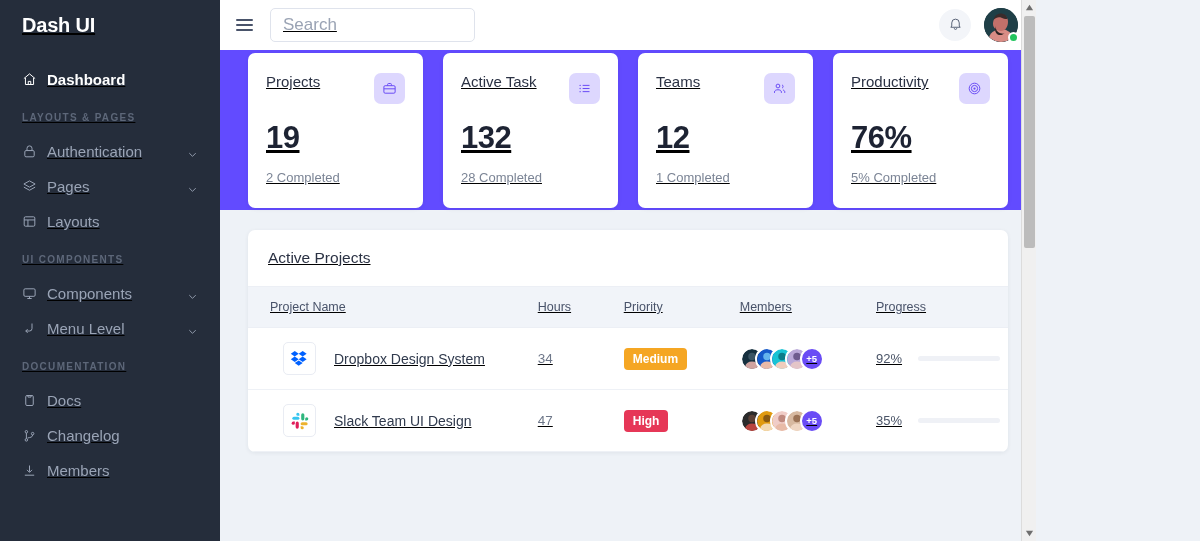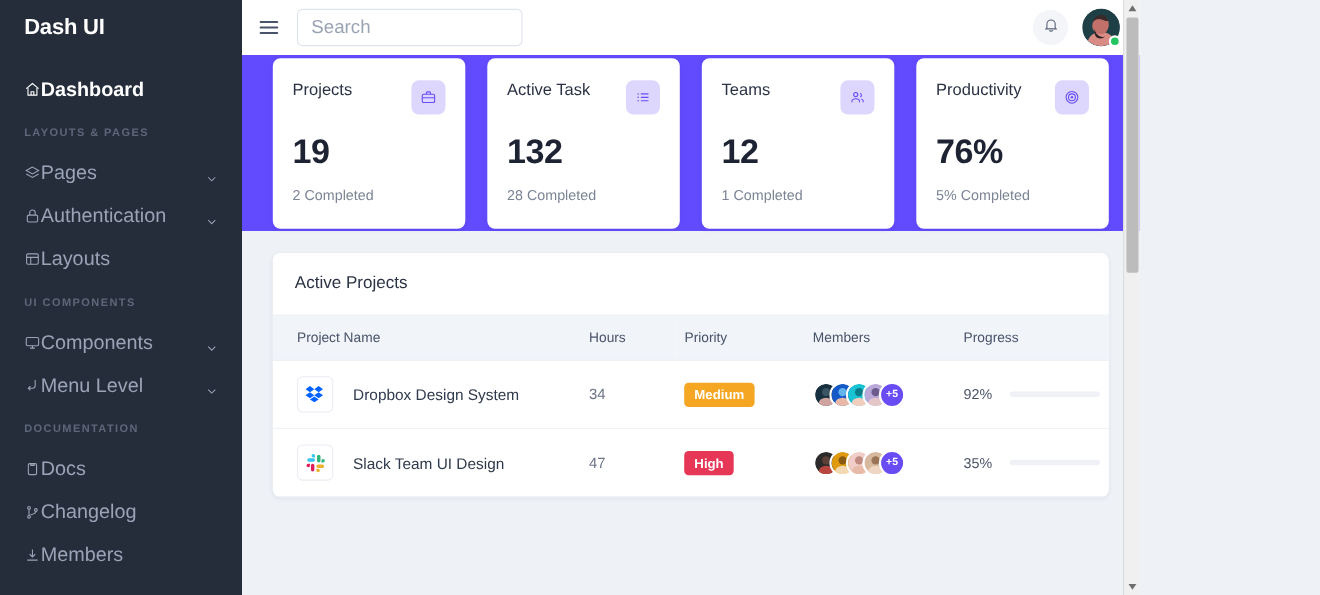--- a/index.html
+++ b/index.html
@@ -1,41 +1,41 @@
 <!DOCTYPE html>
 <html><head>
 <meta charset="utf-8">
 <style>
   * { box-sizing: border-box; margin: 0; padding: 0; }
   html, body {
     width: 1200px; height: 541px; overflow: hidden;
     font-family: "Liberation Sans", sans-serif;
     background: #eef2f7;
   }
-  .app { display: flex; width: 1036px; height: 541px; position: relative; }
+  .app { display: flex; width: 1036px; height: 541px; position: relative; text-decoration: underline; }
 
   
   .sidebar {
     width: 220px; min-width: 220px; height: 541px;
     background: #252d3b; color: #9aa4b6;
     padding-top: 0; overflow: hidden;
   }
   .brand {
     height: 50px; display: flex; align-items: center;
     padding: 0 22px; color: #ffffff;
     font-size: 20px; font-weight: bold; letter-spacing: -0.2px;
   }
   .nav-section-label {
     font-size: 10px; letter-spacing: 1.3px; font-weight: bold;
     color: #5d6779; padding: 0 22px; text-transform: uppercase;
     margin-top: 14px; margin-bottom: 9px; line-height: 14px;
   }
   .nav-item {
-    display: flex; align-items: center; 
-    padding: 9px 22px; font-size: 18px; color: #9aa4b6;
+    display: flex; align-items: center; gap: 10px;
+    padding: 9px 22px; font-size: 15px; color: #9aa4b6;
     cursor: pointer; position: relative; justify-content: flex-end;
   }
   .nav-item.active { color: #ffffff; font-weight: bold; }
   .nav-item .ic { width: 15px; height: 15px; display: flex; align-items: center; justify-content: center; flex: none; }
   .nav-item .ic svg { width: 15px; height: 15px; stroke: currentColor; fill: none; stroke-width: 1.6; }
   .nav-label { flex: 1; white-space: nowrap; }
   .chev { width: 11px; height: 11px; flex: none; }
   .chev svg { width: 11px; height: 11px; stroke: #9aa4b6; fill: none; stroke-width: 2; }
 
   
@@ -103,21 +103,21 @@
     box-shadow: 0 1px 4px rgba(32,40,60,0.07); overflow: hidden;
   }
   .panel-head { padding: 19px 20px; font-size: 15.5px; color: #2b3244; }
   table { width: 100%; border-collapse: collapse; }
   thead th {
     background: #f1f4f9; font-size: 12.5px; color: #49536a; font-weight: normal;
     text-align: left; padding: 13px 8px; border-top: 1px solid #eceff5; border-bottom: 1px solid #eceff5;
   }
   thead th:first-child { padding-left: 22px; }
   tbody td { padding: 14px 8px; border-bottom: 1px solid #eef1f6; vertical-align: middle; }
-  tbody td:first-child { padding-left: 22px; }
+  tbody td:first-child { padding-left: 35px; }
   .proj-cell { display: flex; align-items: center; gap: 18px; }
   .logo-box {
     width: 33px; height: 33px; border: 1px solid #e9ecf3; border-radius: 5px;
     background: #fff; display: flex; align-items: center; justify-content: center; flex: none;
   }
   .proj-name { font-size: 14px; color: #303a4d; }
   .hours { font-size: 13.5px; color: #6d7688; }
   .badge {
     display: inline-block; border-radius: 4px; color: #fff;
     font-size: 12px; font-weight: bold; padding: 4px 9px;
@@ -177,38 +177,38 @@
           </svg>
       </span>
       <span class="nav-label">Dashboard</span>
     </div>
 
     <div class="nav-section-label">LAYOUTS &amp; PAGES</div>
 
     <div class="nav-item">
       <span class="ic">
         <svg viewBox="0 0 24 24">
-            <path d="M12 3 3 8l9 5 9-5-9-5z"></path>
-            <path d="M3 13l9 5 9-5"></path>
-          </svg>
-      </span>
-      <span class="nav-label">Pages</span>
+            <rect x="4.5" y="10.5" width="15" height="10" rx="2"></rect>
+            <path d="M8 10.5V7a4 4 0 0 1 8 0v3.5"></path>
+          </svg>
+      </span>
+      <span class="nav-label">Authentication</span>
       <span class="chev"><svg viewBox="0 0 24 24">
             <path d="M5 9l7 7 7-7"></path>
           </svg></span>
     </div>
 
     <div class="nav-item">
       <span class="ic">
         <svg viewBox="0 0 24 24">
-            <rect x="4.5" y="10.5" width="15" height="10" rx="2"></rect>
-            <path d="M8 10.5V7a4 4 0 0 1 8 0v3.5"></path>
-          </svg>
-      </span>
-      <span class="nav-label">Authentication</span>
+            <path d="M12 3 3 8l9 5 9-5-9-5z"></path>
+            <path d="M3 13l9 5 9-5"></path>
+          </svg>
+      </span>
+      <span class="nav-label">Pages</span>
       <span class="chev"><svg viewBox="0 0 24 24">
             <path d="M5 9l7 7 7-7"></path>
           </svg></span>
     </div>
 
     <div class="nav-item">
       <span class="ic">
         <svg viewBox="0 0 24 24">
             <rect x="3.5" y="4.5" width="17" height="15" rx="2"></rect>
             <path d="M3.5 9.5h17"></path>

